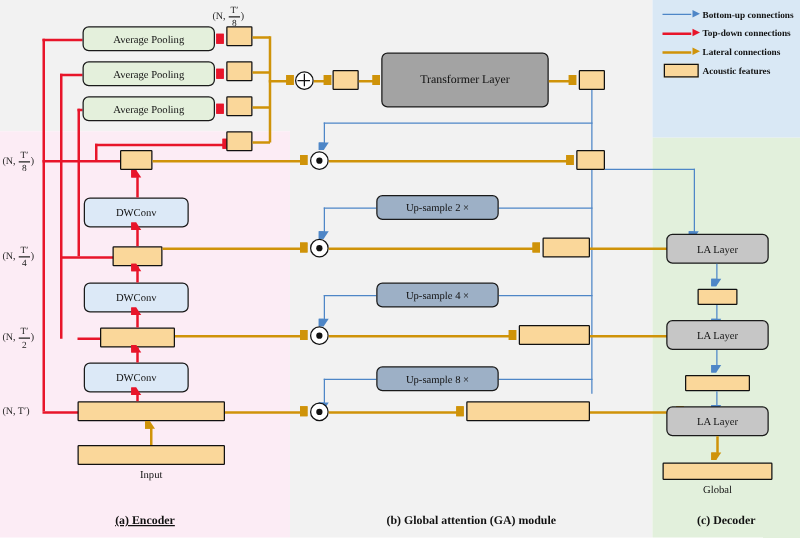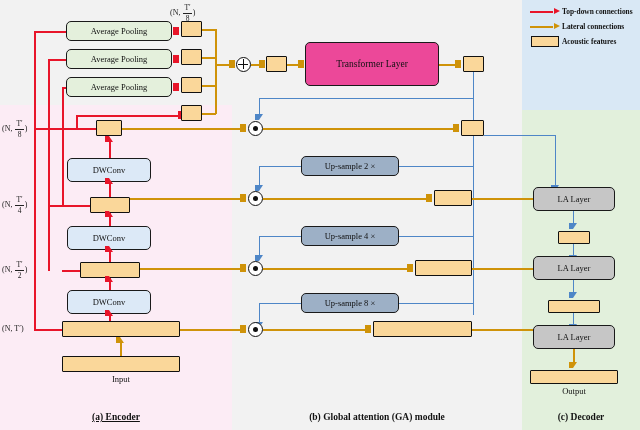--- a/index.html
+++ b/index.html
@@ -33,21 +33,21 @@
   .box{
     position:absolute;box-sizing:border-box;
     border:1.6px solid #1a1a1a;
     display:flex;align-items:center;justify-content:center;
     font-size:8.5px;color:#111;white-space:nowrap;
   }
   .rounded{border-radius:5px;}
   .feat{background:#fad79a;border:1.6px solid #111;border-radius:1px;}
   .avgpool{background:#e4f0dc;}
   .dwconv{background:#dce9f7;}
-  .transformer{background:#ec4899;}
+  .transformer{background:#a3a3a3;}
   .upsample{background:#9db0c6;}
   .lalayer{background:#c6c6c6;}
 
   
   .ln{position:absolute;}
   .h{height:0;border-top-width:1.6px;border-top-style:solid;}
   .v{width:0;border-left-width:1.6px;border-left-style:solid;}
   .c-lat{border-color:#cf9309;}
   .c-td{border-color:#e8152a;}
   .c-bu{border-color:#4e86c7;}
@@ -101,20 +101,29 @@
 
 <div id="stage">
 
   <div class="panel" id="panel-ga-top"></div>
   <div class="panel" id="panel-ga"></div>
   <div class="panel" id="panel-encoder"></div>
   <div class="panel" id="panel-decoder"></div>
   <div class="panel" id="panel-legend"></div>
 
   <div id="legend">
+    <div class="lg-row">
+      <div class="lg-key">
+        <div class="lg-arrow">
+            <div class="shaft" style="border-color:#4e86c7"></div>
+            <div class="head" style="border-left-color:#4e86c7"></div>
+          </div>
+      </div>
+      <div class="lg-txt">Bottom-up connections</div>
+    </div>
     <div class="lg-row">
       <div class="lg-key">
         <div class="lg-arrow">
             <div class="shaft" style="border-color:#e8152a;border-top-width:2.4px"></div>
             <div class="head" style="border-left-color:#e8152a"></div>
           </div>
       </div>
       <div class="lg-txt">Top-down connections</div>
     </div>
     <div class="lg-row">
@@ -319,19 +328,19 @@
   <div class="ln v c-bu" style="left:573px;top:280px;height:14px;border-left-width:1.8px;"></div>
   <div class="arw arw-d a-bu" style="left:569px;top:292px;"></div>
   <div class="box feat" style="left:548px;top:300px;width:52px;height:13px;"></div>
   <div class="ln v c-bu" style="left:573px;top:313px;height:14px;border-left-width:1.8px;"></div>
   <div class="arw arw-d a-bu" style="left:569px;top:324px;"></div>
 
   <div class="box rounded lalayer" style="left:533px;top:325px;width:82px;height:24px;">LA Layer</div>
   <div class="ln v c-lat" style="left:573px;top:349px;height:15px;border-left-width:2px;"></div>
   <div class="arw arw-d a-lat" style="left:569px;top:362px;"></div>
   <div class="box feat" style="left:530px;top:370px;width:88px;height:14px;"></div>
-  <div class="ilabel" style="left:530px;top:386px;width:88px;">Output</div>
+  <div class="ilabel" style="left:530px;top:386px;width:88px;">Global</div>
 
   <div class="caption" id="cap-a">(a) Encoder</div>
   <div class="caption" id="cap-b">(b) Global attention (GA) module</div>
   <div class="caption" id="cap-c">(c) Decoder</div>
 
 </div>
 
 </body></html>

